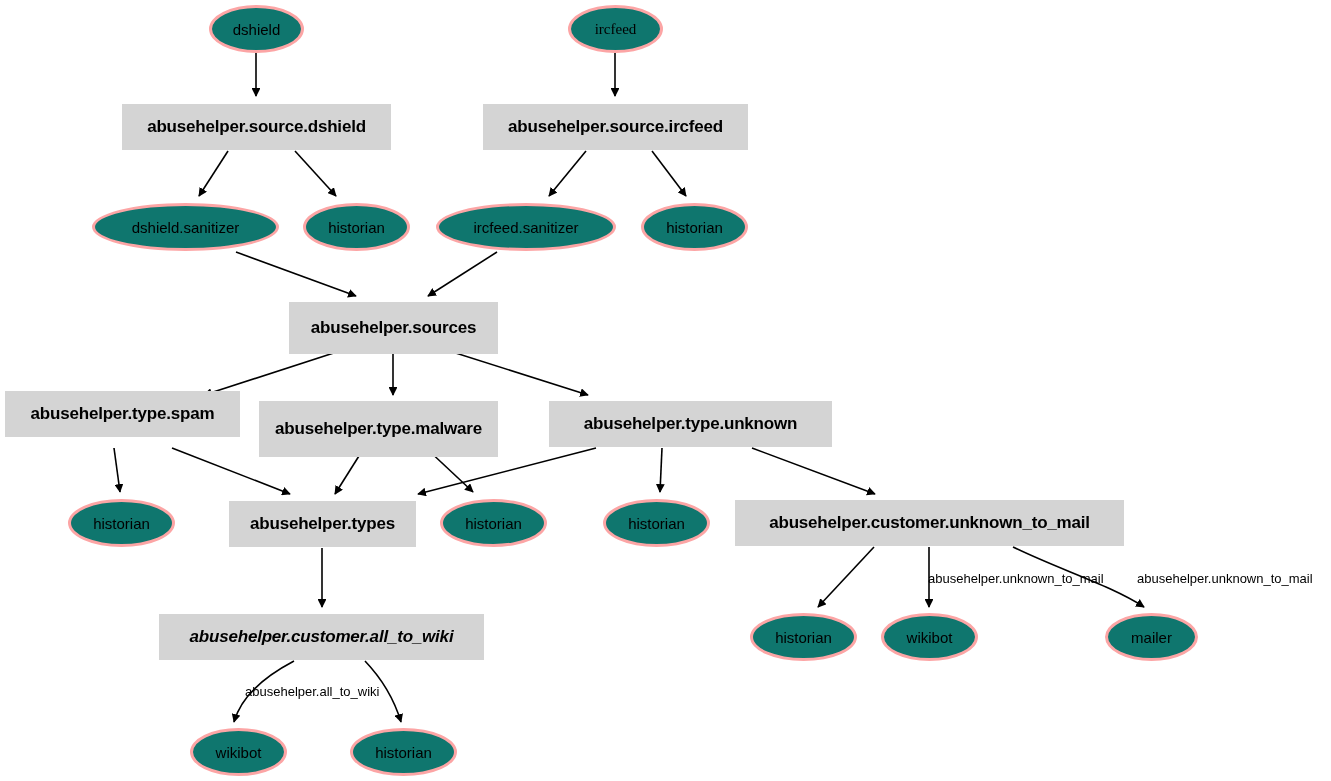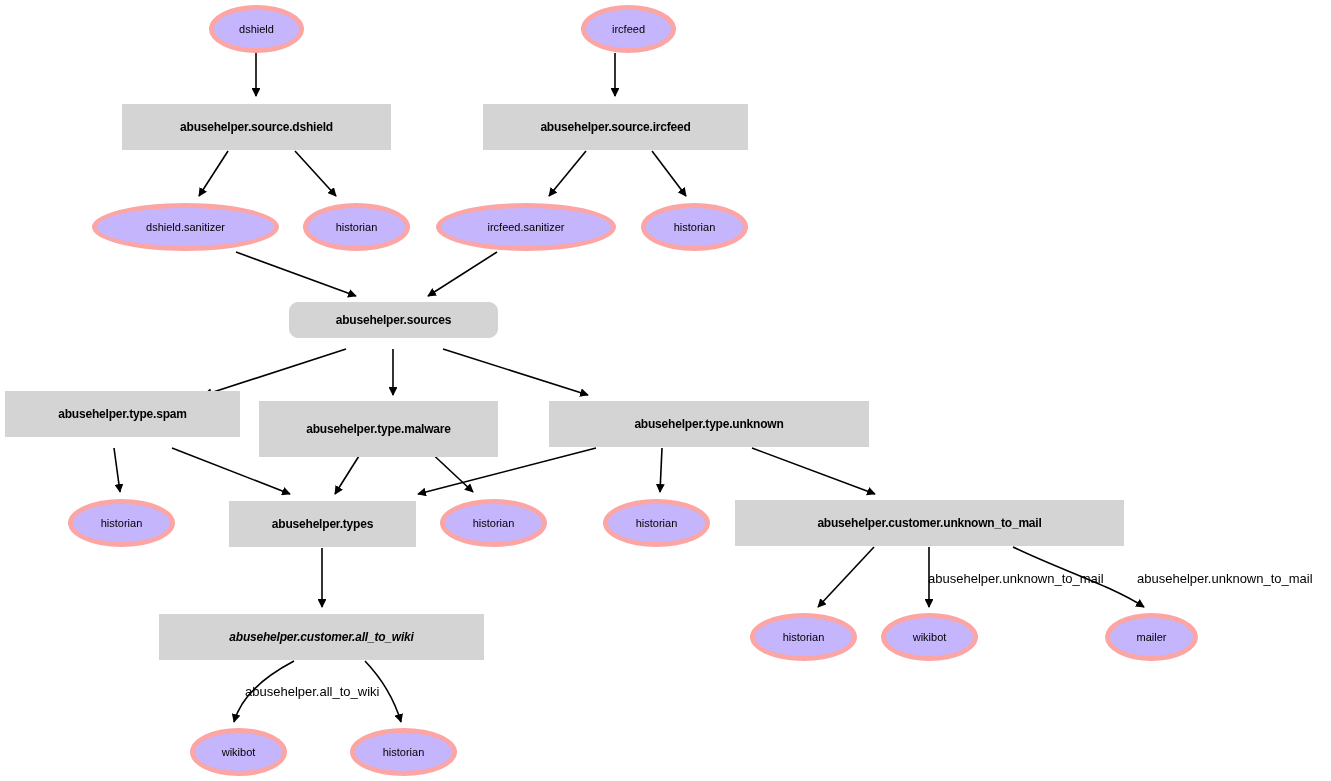--- a/index.html
+++ b/index.html
@@ -31,30 +31,30 @@
     align-items: center;
     justify-content: center;
     box-sizing: border-box;
     text-align: center;
     white-space: nowrap;
   }
   .node.box {
     background: #d4d4d4;
     border: 1px solid #d4d4d4;
     font-weight: bold;
-    font-size: 12px;
+    font-size: 17px;
     color: #000000;
     letter-spacing: -0.2px;
   }
   .node.ellipse {
-    background: #c4b5fd;
-    border: 5px solid #fca5a5;
+    background: #0f766e;
+    border: 3px solid #fca5a5;
     border-radius: 50%;
     font-weight: normal;
-    font-size: 11px;
+    font-size: 15px;
     color: #000000;
   }
   .edge-label {
     position: absolute;
     font-size: 13px;
     font-family: "Liberation Sans", "DejaVu Sans", sans-serif;
     color: #000000;
     white-space: nowrap;
     background: transparent;
   }
@@ -93,51 +93,51 @@
         <path d="M 929,547 L 929,607" fill="none" stroke="#000000" stroke-width="1.6" marker-end="url(#arrow)"></path>
         <path d="M 1013,547 C 1060,570 1110,585 1144,607" fill="none" stroke="#000000" stroke-width="1.6" marker-end="url(#arrow)"></path>
         <path d="M 294,661 C 258,680 240,700 234,722" fill="none" stroke="#000000" stroke-width="1.6" marker-end="url(#arrow)"></path>
         <path d="M 365,661 C 385,682 395,702 401,722" fill="none" stroke="#000000" stroke-width="1.6" marker-end="url(#arrow)"></path>
       </g>
   </svg>
   <div id="nodes-group">
       <div class="node ellipse" style="left: 209px; top: 5px; width: 95px; height: 48px;">
         <span>dshield</span>
       </div>
-      <div class="node ellipse" style="left: 581px; top: 5px; width: 95px; height: 48px;">
+      <div class="node ellipse" style="left: 568px; top: 5px; width: 95px; height: 48px; font-family: Liberation Serif, serif;">
         <span>ircfeed</span>
       </div>
       <div class="node box" style="left: 122px; top: 104px; width: 269px; height: 46px;">
         <span>abusehelper.source.dshield</span>
       </div>
       <div class="node box" style="left: 483px; top: 104px; width: 265px; height: 46px; justify-content: center;">
         <span>abusehelper.source.ircfeed</span>
       </div>
       <div class="node ellipse" style="left: 92px; top: 203px; width: 187px; height: 48px;">
         <span>dshield.sanitizer</span>
       </div>
       <div class="node ellipse" style="left: 303px; top: 203px; width: 107px; height: 48px;">
         <span>historian</span>
       </div>
       <div class="node ellipse" style="left: 436px; top: 203px; width: 180px; height: 48px;">
         <span>ircfeed.sanitizer</span>
       </div>
       <div class="node ellipse" style="left: 641px; top: 203px; width: 107px; height: 48px;">
         <span>historian</span>
       </div>
-      <div class="node box" style="left: 289px; top: 302px; width: 209px; height: 36px; border-radius: 9px;">
+      <div class="node box" style="left: 289px; top: 302px; width: 209px; height: 52px;">
         <span>abusehelper.sources</span>
       </div>
       <div class="node box" style="left: 5px; top: 391px; width: 235px; height: 46px;">
         <span>abusehelper.type.spam</span>
       </div>
       <div class="node box" style="left: 259px; top: 401px; width: 239px; height: 56px;">
         <span>abusehelper.type.malware</span>
       </div>
-      <div class="node box" style="left: 549px; top: 401px; width: 320px; height: 46px;">
+      <div class="node box" style="left: 549px; top: 401px; width: 283px; height: 46px;">
         <span>abusehelper.type.unknown</span>
       </div>
       <div class="node ellipse" style="left: 68px; top: 499px; width: 107px; height: 48px;">
         <span>historian</span>
       </div>
       <div class="node box" style="left: 229px; top: 501px; width: 187px; height: 46px;">
         <span>abusehelper.types</span>
       </div>
       <div class="node ellipse" style="left: 440px; top: 499px; width: 107px; height: 48px;">
         <span>historian</span>

